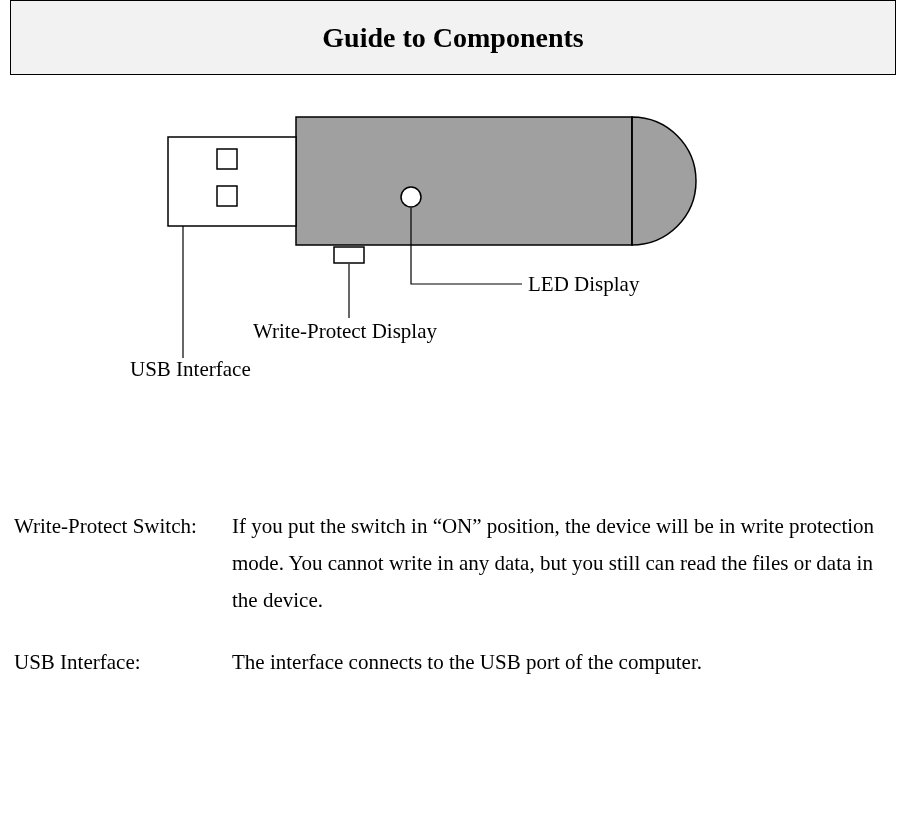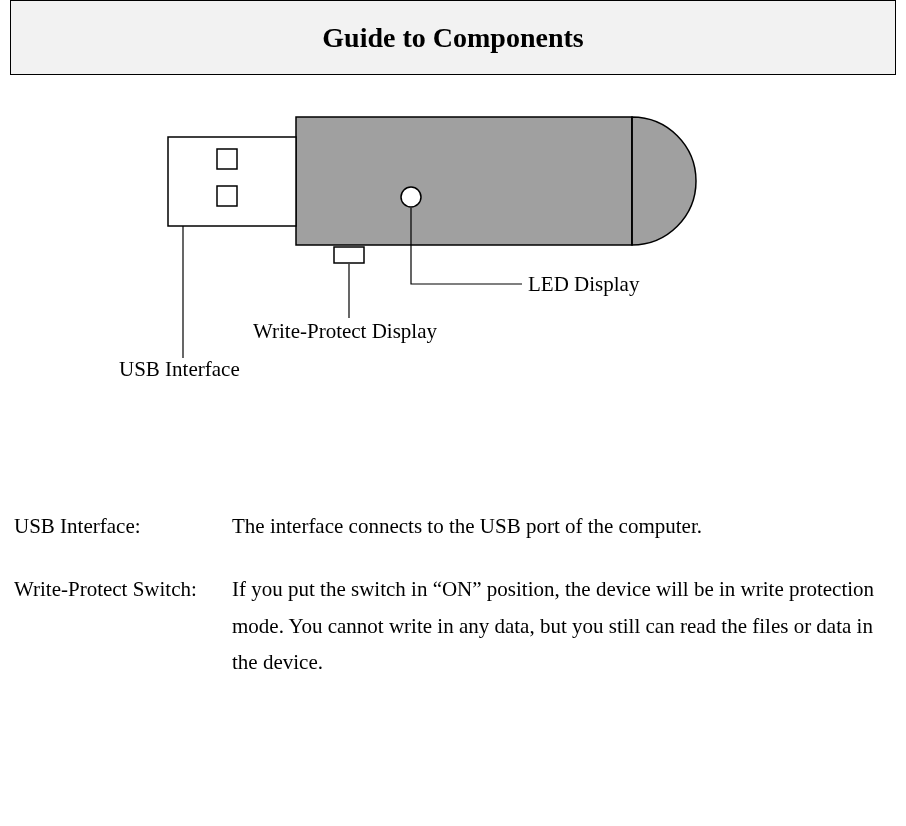--- a/index.html
+++ b/index.html
@@ -94,28 +94,28 @@
 
     <polyline points="349,264 349,318" fill="none" stroke="#000" stroke-width="1.2"></polyline>
 
     <polyline points="411,208 411,284 522,284" fill="none" stroke="#000" stroke-width="1.2"></polyline>
   </svg>
 
   <div class="label" style="left:528px; top:272px;">LED Display</div>
 
   <div class="label" style="left:253px; top:319px;">Write-Protect Display</div>
 
-  <div class="label" style="left:119px; top:357px;">USB Interface</div>
+  <div class="label" style="left:130px; top:357px;">USB Interface</div>
 
   <div class="defs">
     <div class="def-row">
+      <div class="def-term">Write-Protect Switch:</div>
+      <div class="def-text">If you put the switch in “ON” position, the device will be in write protection mode. You cannot write in any data, but you still can read the files or data in the device.</div>
+    </div>
+    <div class="def-row">
       <div class="def-term">USB Interface:</div>
       <div class="def-text">The interface connects to the USB port of the computer.</div>
-    </div>
-    <div class="def-row">
-      <div class="def-term">Write-Protect Switch:</div>
-      <div class="def-text">If you put the switch in “ON” position, the device will be in write protection mode. You cannot write in any data, but you still can read the files or data in the device.</div>
     </div>
     <div class="def-row">
     </div>
   </div>
 
 </div>
 
 </body></html>

